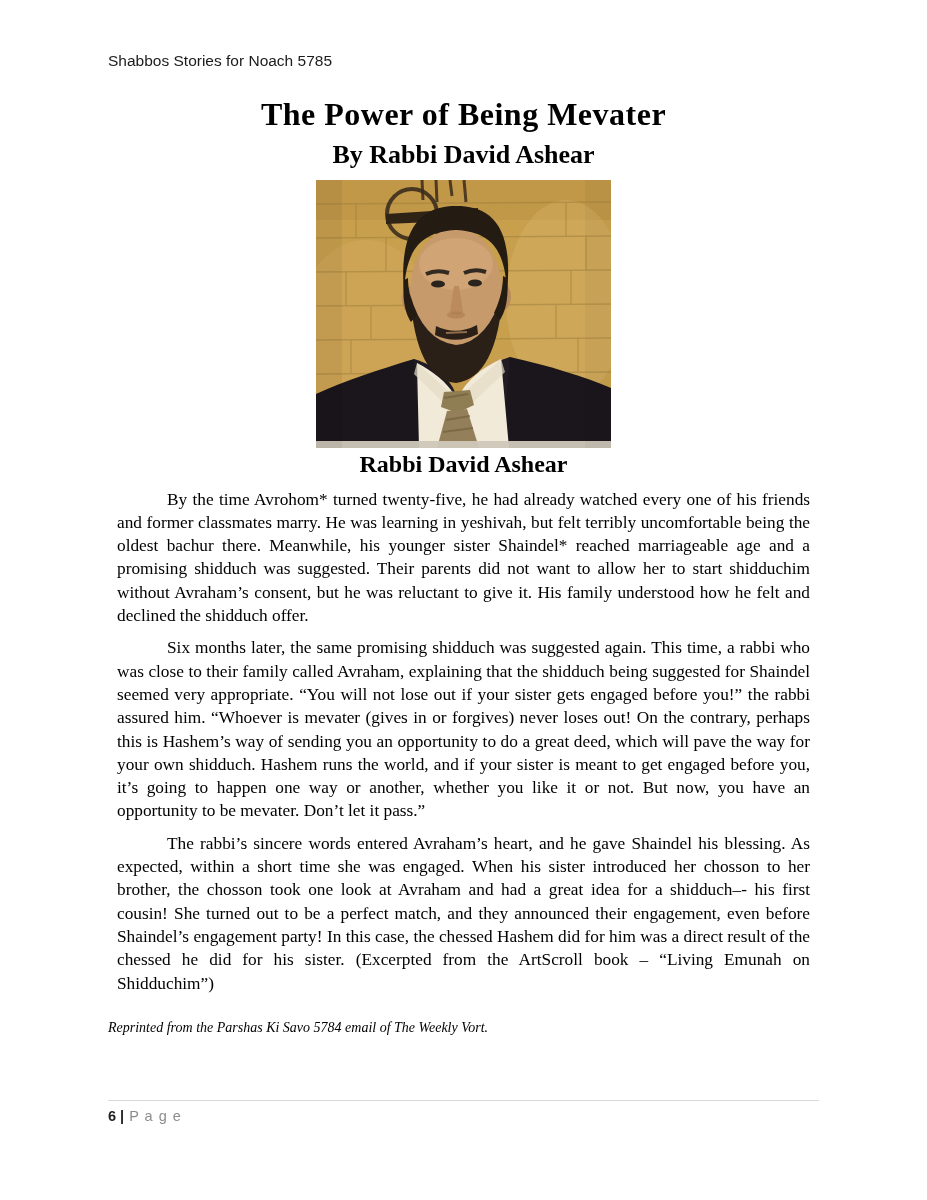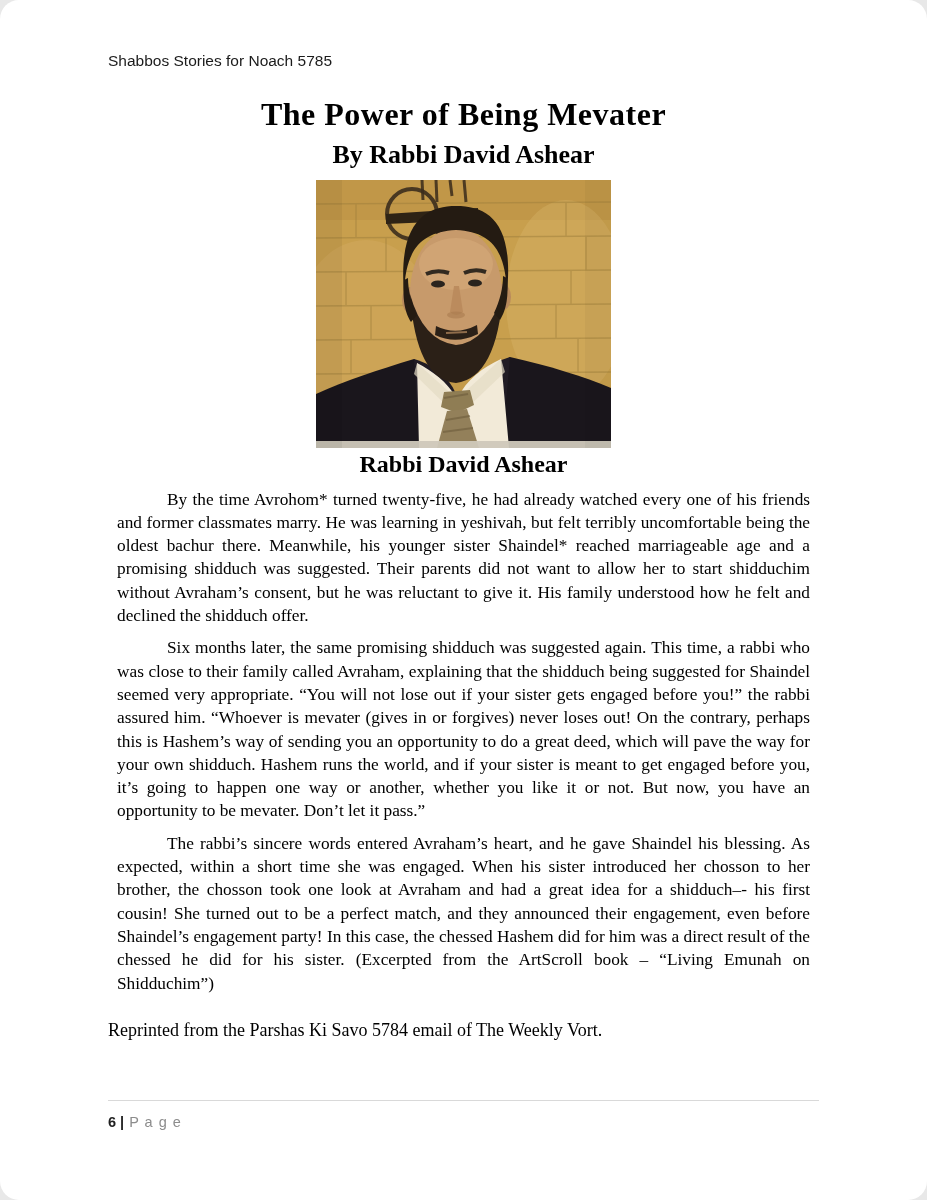--- a/index.html
+++ b/index.html
@@ -4,21 +4,20 @@
 <style>
   html,body { margin:0; padding:0; background:#e8e8e8; }
   .page {
     position:relative;
     width:927px; height:1200px;
     margin:0 auto;
     background:#ffffff;
     font-family:"Liberation Serif", serif;
     color:#000;
     overflow:hidden;
-    border-radius:19px;
   }
   .content { margin:0 108px; width:711px; }
 
   .running-header {
     padding-top:52px;
     font-family:"Liberation Sans", sans-serif;
     font-size:15.5px;
     color:#1b1b1b;
   }
 
@@ -50,29 +49,30 @@
   .body-text p {
     margin:9px;
     font-size:17.3px;
     line-height:23.3px;
     text-align:justify;
     text-indent:50px;
   }
 
   .reprint-note {
     margin-top:25px;
-    font-size:18px;
+    font-size:14px;
+    font-style:italic;
   }
 
   .page-footer {
     position:absolute;
     left:108px; right:108px;
     top:1100px;
     border-top:1px solid #d9d9d9;
-    padding-top:13px;
+    padding-top:7px;
     font-family:"Liberation Sans", sans-serif;
     font-size:14.5px;
   }
   .page-footer .num { font-weight:bold; color:#1f1f1f; }
   .page-footer .sep { font-weight:bold; color:#1f1f1f; margin:0 5px 0 4px; }
   .page-footer .lbl { color:#8c8c8c; letter-spacing:1px; }
 </style>
 </head>
 <body>
 

